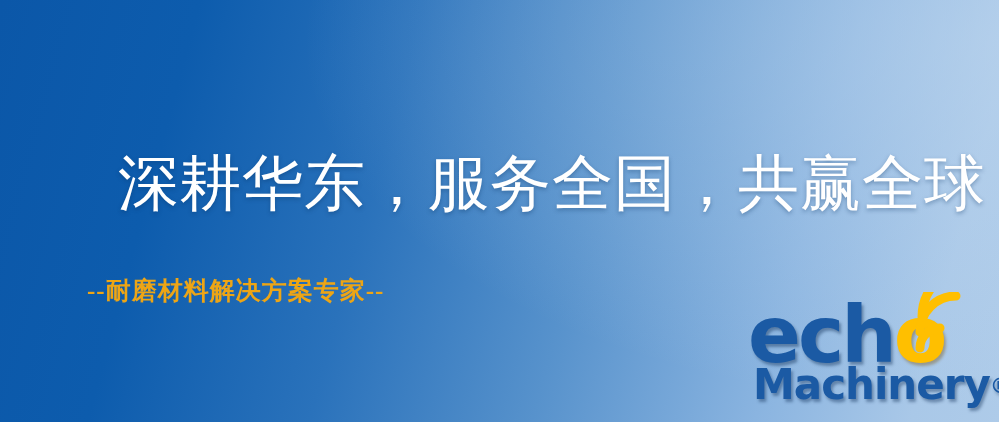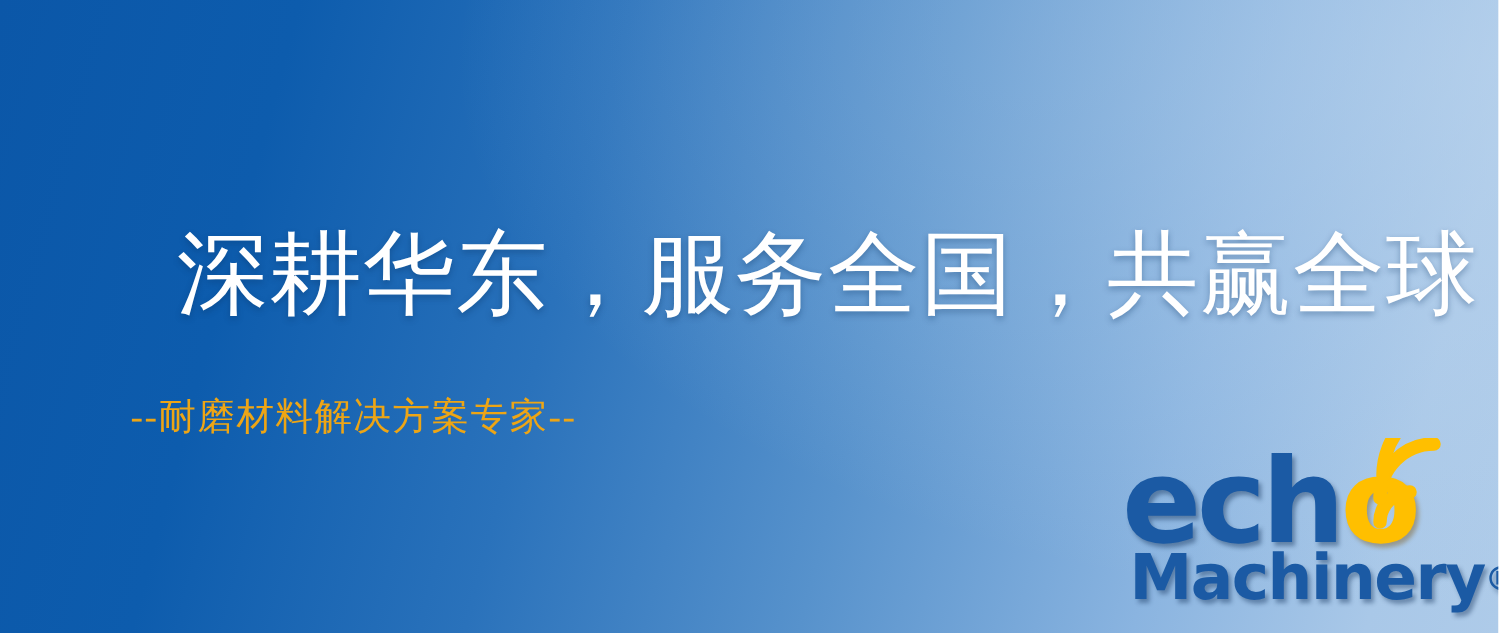--- a/index.html
+++ b/index.html
@@ -44,28 +44,29 @@
     letter-spacing: 1px;
     white-space: nowrap;
     text-shadow: 0 2px 4px rgba(8,48,94,0.35);
     z-index: 3;
     margin-left: 34px;
   }
 
   .subtitle {
     position: absolute;
     left: 87px;
-    top: 264px;
+    top: 276px;
     color: #eda515;
     font-family: "Liberation Serif", "DejaVu Serif", serif;
     font-size: 25px;
     line-height: 1.2;
     letter-spacing: 1px;
     white-space: nowrap;
     z-index: 3;
+    font-weight: bold;
   }
 
   
   .logo {
     position: absolute;
     left: 748px;
     top: 296px;
     width: 251px;
     height: 126px;
     z-index: 4;

